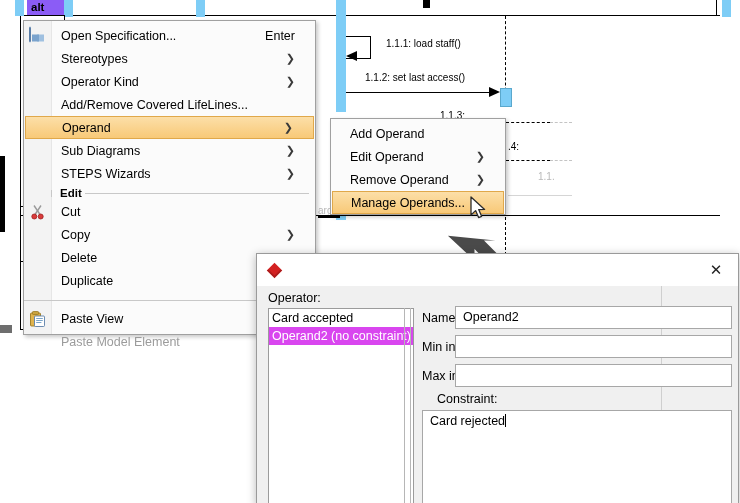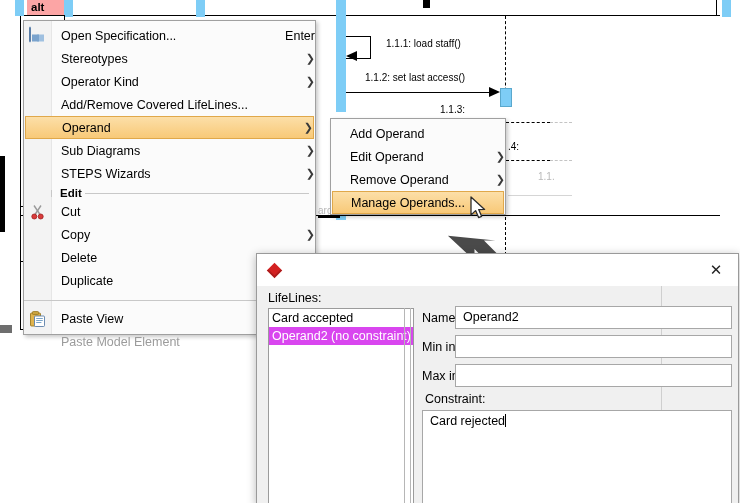--- a/index.html
+++ b/index.html
@@ -23,21 +23,21 @@
   .diag-vline     { width: 1px; }
   .lifeline-dash  { position: absolute; width: 0; border-left: 1px dashed #000; }
   .activation     { position: absolute; background: #7ecdf6; border: 1px solid #5aa8cd; }
   .act-plain      { position: absolute; background: #7ecdf6; }
   .msg-label      { position: absolute; font-size: 10px; color: #000; white-space: nowrap; }
   .msg-label.faded{ color: #b9b9b9; }
   .frame-tab {
     position: absolute;
     border-right: 1px solid #000;
     border-bottom: 1px solid #000;
-    background: #fca5a5;
+    background: #8b5cf6;
     font-size: 11.5px; font-weight: bold; color: #000;
     padding: 0 6px 0 4px;
     line-height: 15px;
     box-sizing: border-box;
   }
   .arrowhead-left, .arrowhead-right {
     position: absolute; width: 0; height: 0;
   }
   .arrowhead-left  { border-top: 5px solid transparent; border-bottom: 5px solid transparent; border-right: 11px solid #000; }
   .arrowhead-right { border-top: 5px solid transparent; border-bottom: 5px solid transparent; border-left: 11px solid #000; }
@@ -59,21 +59,21 @@
   .menu .gutter {
     position: absolute; left: 0; top: 0; bottom: 0;
     width: 27px;
     background: #f3f3f3;
     border-right: 1px solid #e6e6e6;
   }
   .menu-item {
     position: relative;
     display: flex; align-items: center;
     height: 23px;
-    padding-left: 37px; padding-right: 0;
+    padding-left: 37px; padding-right: 20px;
     font-size: 12.5px;
     color: #000;
     white-space: nowrap;
     box-sizing: border-box;
     z-index: 2;
   }
   .menu-item.disabled { color: #9b9b9b; }
   .menu-item.selected {
     background: linear-gradient(#fcdfa8, #f8c978);
     border: 1px solid #e0a84a;
@@ -254,21 +254,21 @@
 
     <div class="self-msg-box" style="left:346px; top:36px; width:24px; height:21px;"></div>
     <div class="arrowhead-left" style="left:346px; top:51px;"></div>
     <div class="msg-label" style="left:386px; top:38px;">1.1.1: load staff()</div>
 
     <div class="diag-line diag-hline" style="left:346px; top:92px; width:150px;"></div>
     <div class="arrowhead-right" style="left:489px; top:87px;"></div>
     <div class="msg-label" style="left:365px; top:72px;text-align:center;">1.1.2: set last access()</div>
     <div class="activation" style="left:500px; top:88px; width:10px; height:17px;"></div>
 
-    <div class="msg-label" style="left:440px; top:104px;">1.1.3:</div>
+    <div class="msg-label" style="left:440px; top:110px;">1.1.3:</div>
 
     <div class="hdash" style="left:506px; top:122px; width:44px;"></div>
     <div class="hdash faded" style="left:550px; top:122px; width:22px;"></div>
     <div class="hdash" style="left:506px; top:160px; width:44px;"></div>
     <div class="hdash faded" style="left:550px; top:160px; width:22px;"></div>
     <div class="msg-label" style="left:508px; top:141px;">.4:</div>
     <div class="msg-label faded" style="left:538px; top:171px;">1.1.</div>
     <div class="hline-faded" style="left:508px; top:195px; width:64px;"></div>
 
     <div class="diag-line diag-hline" style="left:20px; top:215px; width:700px;"></div>
@@ -408,41 +408,41 @@
 
     <div class="dlg-titlebar">
       <span class="vp-diamond">
           <span></span>
         </span>
       <span class="dlg-close">✕</span>
     </div>
 
     <div class="dlg-body">
 
-      <div class="field-label" style="left:11px; top:5px;">LifeLines:</div>
+      <div class="field-label" style="left:11px; top:5px;">Operator:</div>
 
       <div class="listbox" style="left:11px; top:22px; width:146px; height:198px;">
         <div class="list-item">Card accepted</div>
         <div class="list-item sel">Operand2 (no constraint)</div>
       </div>
 
       <div class="vsplit" style="left:147px; top:22px; height:198px; left:none;"></div>
       <div class="vsplit" style="left:404px; top:0px; height:220px; background:#cfcfcf;"></div>
       <div class="vsplit" style="left:153px; top:22px; height:198px; background:#b6b6b6;"></div>
 
       <div class="field-label" style="left:165px; top:25px;">Name:</div>
       <div class="txtbox" style="left:198px; top:20px; width:277px; height:23px;">Operand2</div>
 
       <div class="field-label" style="left:165px; top:54px;">Min int:</div>
       <div class="txtbox" style="left:198px; top:49px; width:277px; height:23px;"></div>
 
       <div class="field-label" style="left:165px; top:83px;">Max int:</div>
       <div class="txtbox" style="left:198px; top:78px; width:277px; height:23px;"></div>
 
-      <div class="field-label" style="left:168px; top:106px;">Constraint:</div>
+      <div class="field-label" style="left:180px; top:106px;">Constraint:</div>
 
       <div class="txtbox" style="left:165px; top:124px; width:310px; height:110px; white-space:normal;">
         <span>Card rejected</span><span class="caret"></span>
       </div>
     </div>
   </div>
 
   <div class="cursor" style="left:469px; top:196px; width:20px; height:26px;">
     <svg width="20" height="26" viewBox="0 0 20 26">
       <path d="M2 1 L2 19 L6.6 14.6 L9.6 21.6 L12.6 20.3 L9.7 13.6 L15.6 13.4 Z" fill="#ffffff" stroke="#2b2b2b" stroke-width="1.3" stroke-linejoin="round"></path>

